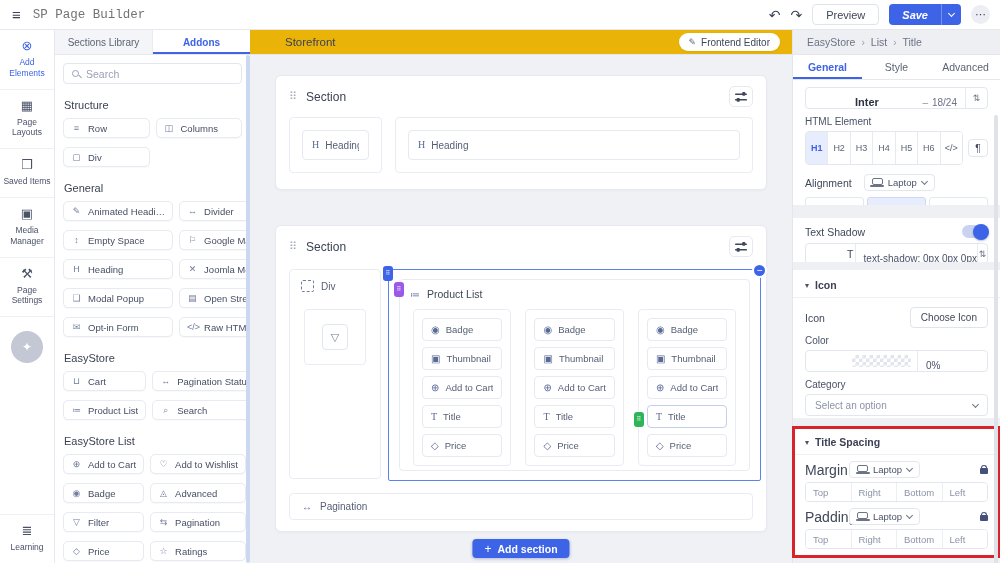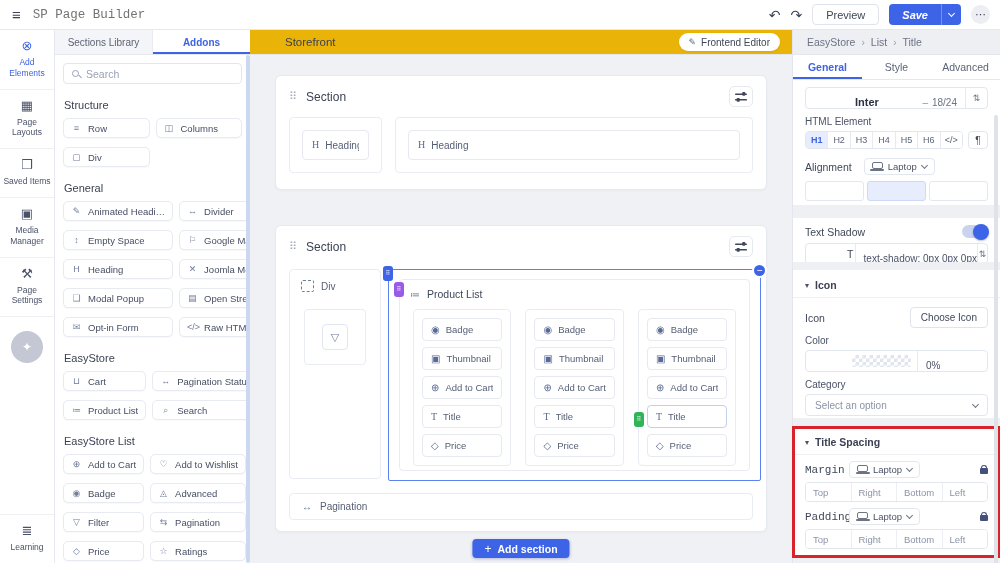--- a/index.html
+++ b/index.html
@@ -109,21 +109,21 @@
   .rp-card.c3 { height:148px; margin-top:8px; }
   .rp-card.c4 { height:130px; margin-top:9px; outline:3px solid #d9232b; outline-offset:-2px; }
   .field-row { border:1px solid #e2e6ef; border-radius:4px; height:22px; display:flex; align-items:flex-end; overflow:hidden; background:#fff;padding-left:40px; }
   .font-name { font-size:11px; font-weight:bold; color:#2a3142; padding-left:9px; }
   .spacer { flex:1; }
   .dim { font-size:10px; color:#8b93a7; }
   .font-size { font-size:10px; color:#6b7385; margin:0 8px 0 4px; }
   .seg-end { width:22px; align-self:stretch; border-left:1px solid #e8eaf0; display:flex; align-items:center; justify-content:center; font-size:9px; color:#6b7385; cursor:pointer; }
   .rp-label { font-size:10px; color:#4a5268; margin-top:7px; }
   .seg-wrap { display:flex; align-items:center; gap:5px; margin-top:4px; }
-  .seg-group { flex:1; display:flex; height:18px; border:1px solid #e2e6ef; border-radius:4px; overflow:hidden; }
+  .seg-group { flex:1; display:flex; height:34px; border:1px solid #e2e6ef; border-radius:4px; overflow:hidden; }
   .seg-opt { flex:1; display:flex; align-items:center; justify-content:center; font-size:9px; color:#5b6474; border-left:1px solid #e8eaf0; cursor:pointer; background:#fff; }
   .seg-opt:first-child { border-left:none; }
   .seg-opt.active { background:#e7edfc; color:#3d63e6; font-weight:bold; }
   .para-btn { width:20px; height:18px; border:1px solid #e2e6ef; border-radius:4px; background:#fff; display:flex; align-items:center; justify-content:center; font-size:10px; color:#3f4758; cursor:pointer; }
   .row-between { display:flex; align-items:center; margin-top:9px; }
   .lbl { font-size:10.5px; color:#3f4758; }
   .toggle { width:26px; height:13px; border-radius:7px; background:#c9d3f0; position:relative; margin-left:auto; cursor:pointer; }
   .toggle::after { content:""; position:absolute; right:-1px; top:-1.5px; width:16px; height:16px; border-radius:50%; background:#3d63e6; box-shadow:0 1px 2px rgba(30,40,90,.3); }
   .device-select { height:17px; border:1px solid #e2e6ef; border-radius:4px; display:flex; align-items:center; gap:5px; padding:0 7px; font-size:9.5px; color:#4a5268; margin-left:12px; cursor:pointer; background:#fff; }
   .laptop { width:11px; height:7px; border:1px solid #6b7385; border-radius:2px; position:relative; flex:none; margin-top:-2px; }
@@ -144,21 +144,21 @@
   .color-field { margin-top:4px; height:22px; }
   .swatch { width:72px; align-self:stretch; border-right:1px solid #e8eaf0; padding:4px 6px; }
   .checker { width:100%; height:100%; border-radius:2px;
     background-image:linear-gradient(45deg,#dfe3ec 25%,transparent 25%,transparent 75%,#dfe3ec 75%),linear-gradient(45deg,#dfe3ec 25%,transparent 25%,transparent 75%,#dfe3ec 75%);
     background-size:7px 7px; background-position:0 0,3.5px 3.5px; }
   .pct { font-size:10px; color:#4a5268; padding-left:8px; }
   .select { margin-top:4px; height:22px; border:1px solid #e2e6ef; border-radius:4px; display:flex; align-items:center; padding:0 9px; cursor:pointer; background:#fff; }
   .select-ph { font-size:10px; color:#8b93a7; }
   .select .chev-g { margin-left:auto; }
   .sp-row { display:flex; align-items:center; margin-top:6px; }
-  .sp-lbl { font-size:11px; color:#3f4758; width:44px; flex:none;font-family:Liberation Mono, monospace; }
+  .sp-lbl { font-size:14px; color:#3f4758; width:44px; flex:none; }
   .sp-row .device-select { margin-left:0; }
   .lock { width:8px; height:6px; background:#44507a; border-radius:1px; position:relative; margin-left:auto; margin-top:3px; cursor:pointer; }
   .lock::before { content:""; position:absolute; top:-3.5px; left:1px; width:4px; height:3.5px; border:1.4px solid #44507a; border-bottom:none; border-radius:3px 3px 0 0; }
   .spc-group { display:flex; border:1px solid #e2e6ef; border-radius:4px; overflow:hidden; height:20px; margin-top:4px; background:#fff; }
   .spc-group input { flex:1; min-width:0; border:none; outline:none; border-left:1px solid #eceef4; padding:0 2px 0 7px; font-size:9.5px; color:#3f4758; font-family:inherit; }
   .spc-group input:first-child { border-left:none; }
   .spc-group input::placeholder { color:#8b93a7; }
   .rp-scrollbar { position:absolute; top:85px; right:2px; width:4px; height:455px; background:#dfe2e9; border-radius:2px; }
 </style>
 </head>

